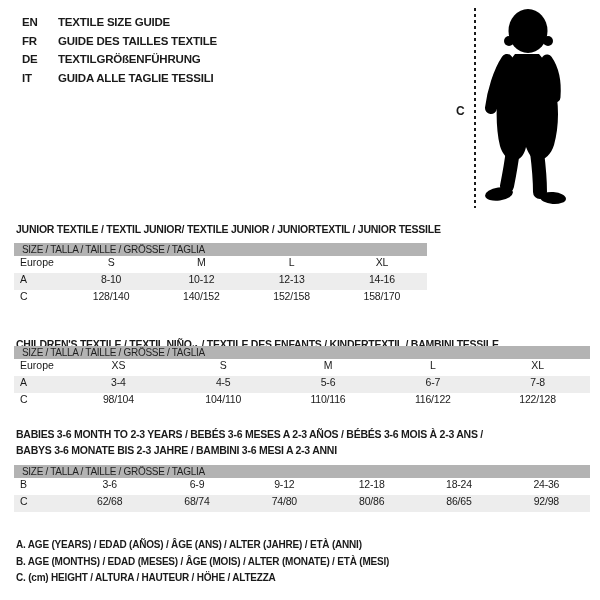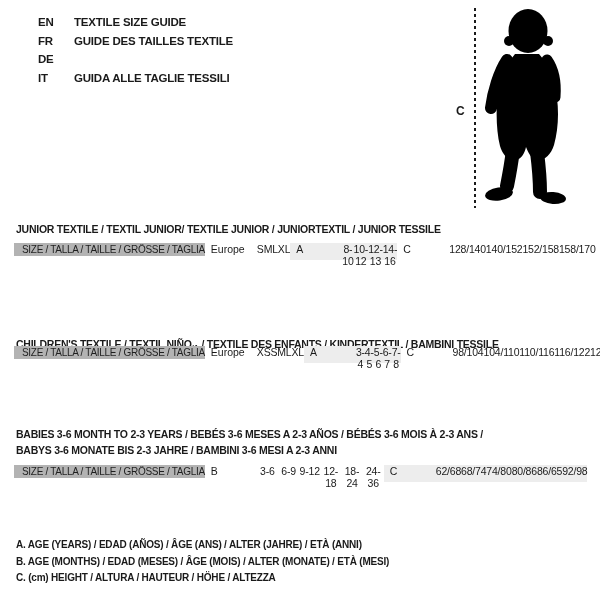--- a/index.html
+++ b/index.html
@@ -1,35 +1,35 @@
 <!DOCTYPE html>
 <html><head>
 <meta charset="utf-8">
 <style>
   html,body{margin:0;padding:0;}
   .canvas{
     position:relative;width:600px;height:600px;background:#ffffff;
     font-family:"Liberation Sans",sans-serif;color:#1a1a1a;overflow:hidden;
   }
   
-  .lang{position:absolute;left:38px;top:13px;}
+  .lang{position:absolute;left:22px;top:13px;}
   .lang-row{display:flex;height:18.6px;align-items:center;font-weight:bold;
     font-size:11.5px;letter-spacing:-0.2px;white-space:nowrap;}
   .lang-code{width:36px;flex:0 0 36px;}
   
   .dash-line{position:absolute;left:474px;top:8px;width:2px;height:200px;
     background:repeating-linear-gradient(to bottom,#1a1a1a 0 3px,transparent 3px 6px);}
   .c-label{position:absolute;left:456px;top:104px;font-weight:bold;font-size:12px;}
   .baby-svg{position:absolute;left:479px;top:4px;}
   
   .t-title{position:absolute;font-weight:bold;font-size:10.5px;letter-spacing:-0.25px;
     white-space:nowrap;line-height:13px;}
   .t-title .sub{font-size:7.5px;position:relative;top:2px;}
   .t-title2{line-height:16px;}
-  .stable{position:absolute;display:flex;flex-direction:row;}
+  .stable{position:absolute;display:flex;flex-direction:column;}
   .size-bar{height:13px;background:#b3b3b3;display:flex;align-items:center;
     padding-left:8px;box-sizing:border-box;font-size:10px;letter-spacing:-0.3px;
     color:#1f1f1f;white-space:nowrap;}
   .trow{display:flex;height:17px;align-items:flex-start;font-size:10.5px;}
   .trow .lbl{width:52px;flex:0 0 52px;padding-left:6px;box-sizing:border-box;}
   .trow .c{flex:1;text-align:center;letter-spacing:-0.2px;}
   .alt{background:#ededed;}
   
   .footnotes{position:absolute;left:16px;top:537px;}
   .fn{font-weight:bold;font-size:10px;letter-spacing:-0.2px;line-height:16.5px;
@@ -44,20 +44,21 @@
     <div class="lang-row">
       <span class="lang-code">EN</span>
       <span>TEXTILE SIZE GUIDE</span>
     </div>
     <div class="lang-row">
       <span class="lang-code">FR</span>
       <span>GUIDE DES TAILLES TEXTILE</span>
     </div>
     <div class="lang-row">
       <span class="lang-code">DE</span>
+      <span>TEXTILGRÖßENFÜHRUNG</span>
     </div>
     <div class="lang-row">
       <span class="lang-code">IT</span>
       <span>GUIDA ALLE TAGLIE TESSILI</span>
     </div>
   </div>
 
   <div class="dash-line"></div>
   <div class="c-label">C</div>
   <svg class="baby-svg" width="92" height="206" viewBox="0 0 92 206" fill="#000000">

